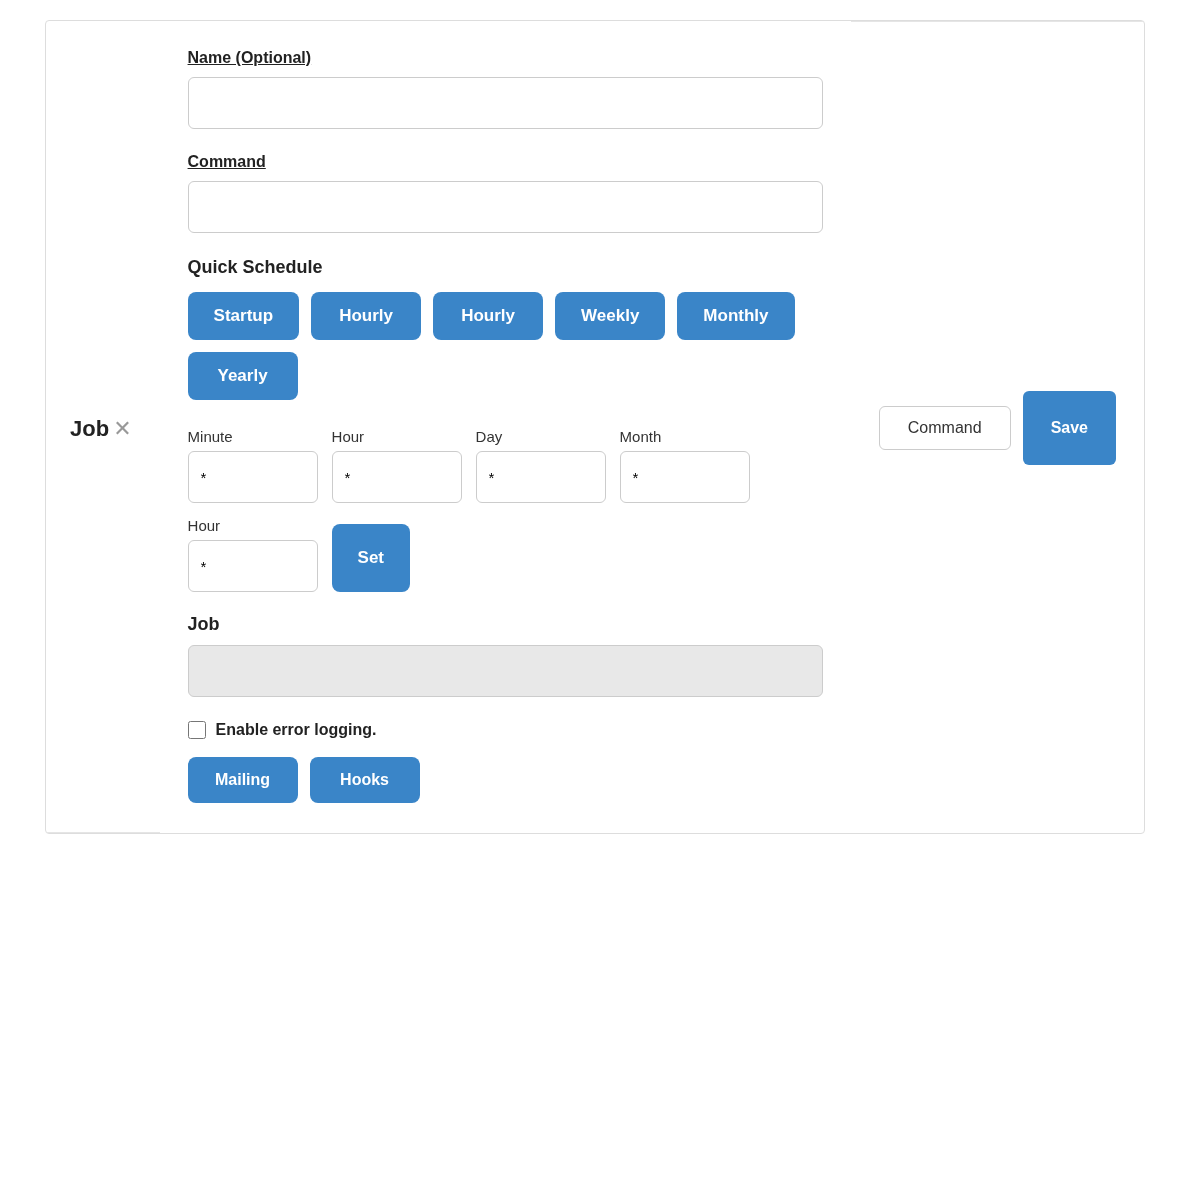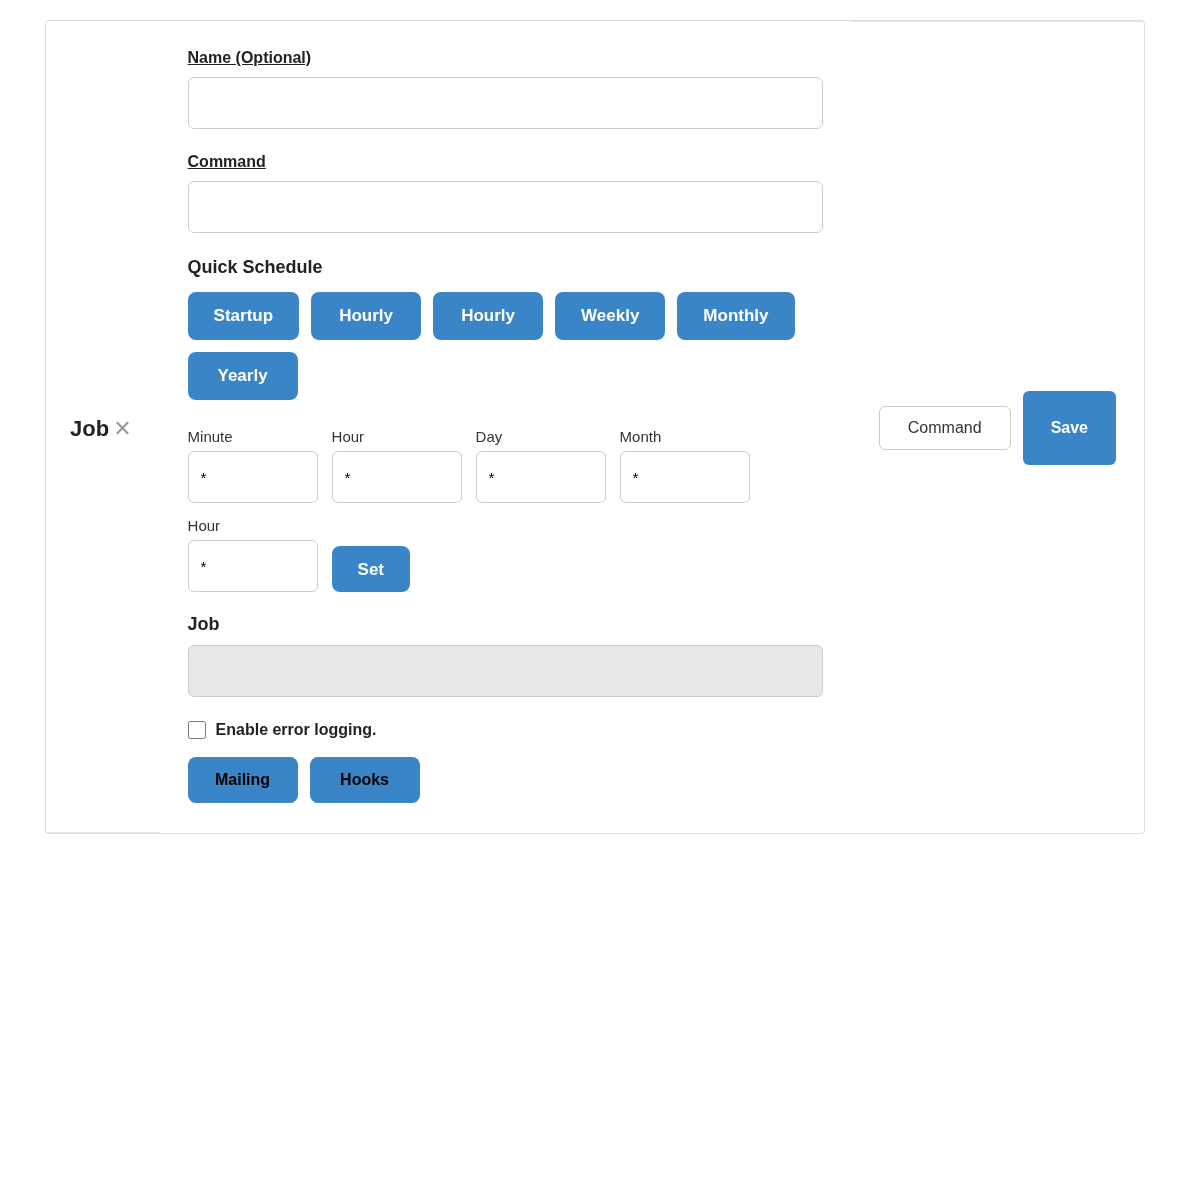--- a/index.html
+++ b/index.html
@@ -141,21 +141,21 @@
 
     .set-btn {
       background: #3a85c8;
       color: #fff;
       border: none;
       border-radius: 8px;
       padding: 14px 26px;
       font-size: 17px;
       font-weight: 600;
       cursor: pointer;
-      height: 46px;
+      height: 68px;
       align-self: flex-end;
     }
 
     .job-section-label {
       font-size: 18px;
       font-weight: 700;
       color: #222;
       margin-bottom: 10px;
       display: block;
     }
@@ -192,21 +192,21 @@
     }
 
     .action-buttons {
       display: flex;
       gap: 12px;
       margin-bottom: 10px;
     }
 
     .action-btn {
       background: #3a85c8;
-      color: #000000;
+      color: #ffffff;
       border: none;
       border-radius: 8px;
       padding: 14px 26px;
       font-size: 16px;
       font-weight: 600;
       cursor: pointer;
       min-width: 110px;
     }
 
     .dialog-footer {

